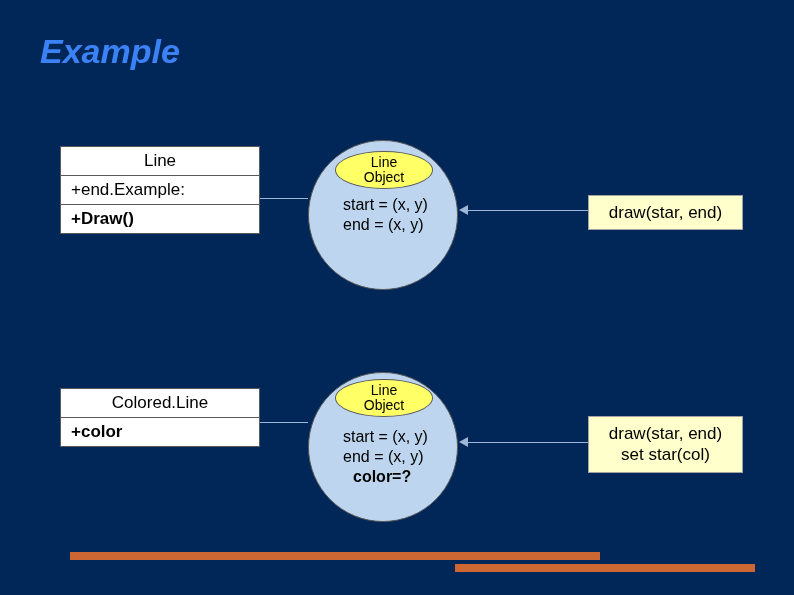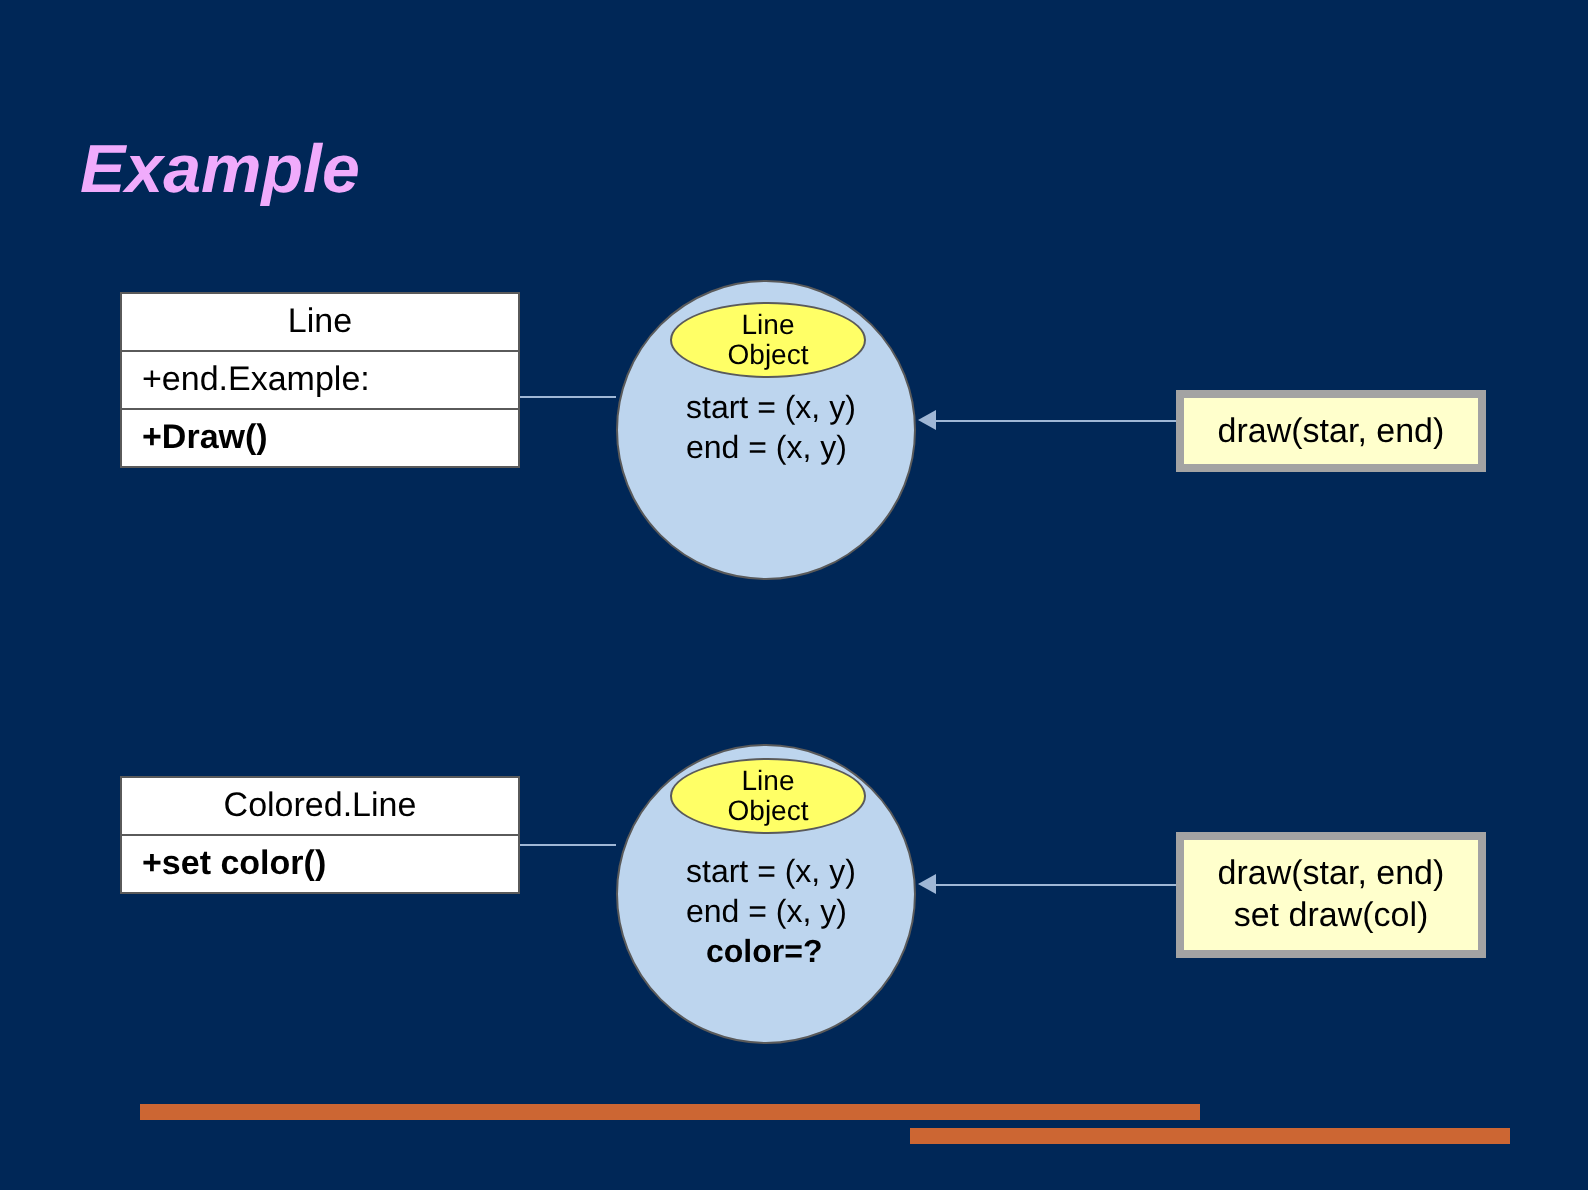--- a/index.html
+++ b/index.html
@@ -6,26 +6,26 @@
 body {
   width: 794px;
   height: 595px;
   background: #002757;
   font-family: Arial, sans-serif;
   position: relative;
   overflow: hidden;
 }
 .title {
   position: absolute;
-  top: 66px;
+  top: 32px;
   left: 40px;
   font-size: 34px;
   font-weight: bold;
   font-style: italic;
-  color: #f0abfc;
+  color: #3b82f6;
 }
 .class-box {
   position: absolute;
   width: 200px;
   border: 1px solid #5a5a5a;
 }
 .class-box .row {
   background: #ffffff;
   color: #000;
   font-size: 17px;
@@ -59,21 +59,21 @@
 .object-body {
   position: absolute;
   top: 54px;
   left: 34px;
   font-size: 16px;
   line-height: 1.25;
 }
 .result-box {
   position: absolute;
   background: #ffffcc;
-  border: 4px solid #a3a3a3;
+  border: 1px solid #a3a3a3;
   padding: 6px 12px;
   font-size: 17px;
   text-align: center;
   line-height: 1.25;
 }
 .hline {
   position: absolute;
   height: 1px;
   background: #9fb7d6;
 }
@@ -98,21 +98,21 @@
 <div class="class-box" style="top:146px; left:60px;">
   <div class="row header">Line</div>
   <div class="row">
     <div>+end.Example:</div>
   </div>
   <div class="row">+Draw()</div>
 </div>
 
 <div class="class-box" style="top:388px; left:60px;">
   <div class="row header">Colored.Line</div>
-  <div class="row">+set color()</div>
+  <div class="row">+color</div>
 </div>
 
 <div class="object-circle" style="top:140px; left:308px;">
   <div class="object-label" style="top:10px; left:26px;">
     <span>Line</span>
     <span>Object</span>
   </div>
   <div class="object-body">
     <div>start = (x, y)</div>
     <div>end = (x, y)</div>
@@ -130,21 +130,21 @@
     <div style="padding-left:10px;font-weight:bold;">color=?</div>
   </div>
 </div>
 
 <div class="result-box" style="top:195px; left:588px; width:155px;">
   <div>draw(star, end)</div>
 </div>
 
 <div class="result-box" style="top:416px; left:588px; width:155px;">
   <div>draw(star, end)</div>
-  <div>set draw(col)</div>
+  <div>set star(col)</div>
 </div>
 
 <div class="hline" style="top:198px; left:260px; width:48px;"></div>
 
 <div class="hline" style="top:210px; left:468px; width:120px;"></div>
 <div class="arrow-left" style="top:205px; left:459px;"></div>
 
 <div class="hline" style="top:422px; left:260px; width:48px;"></div>
 
 <div class="hline" style="top:442px; left:468px; width:120px;"></div>

